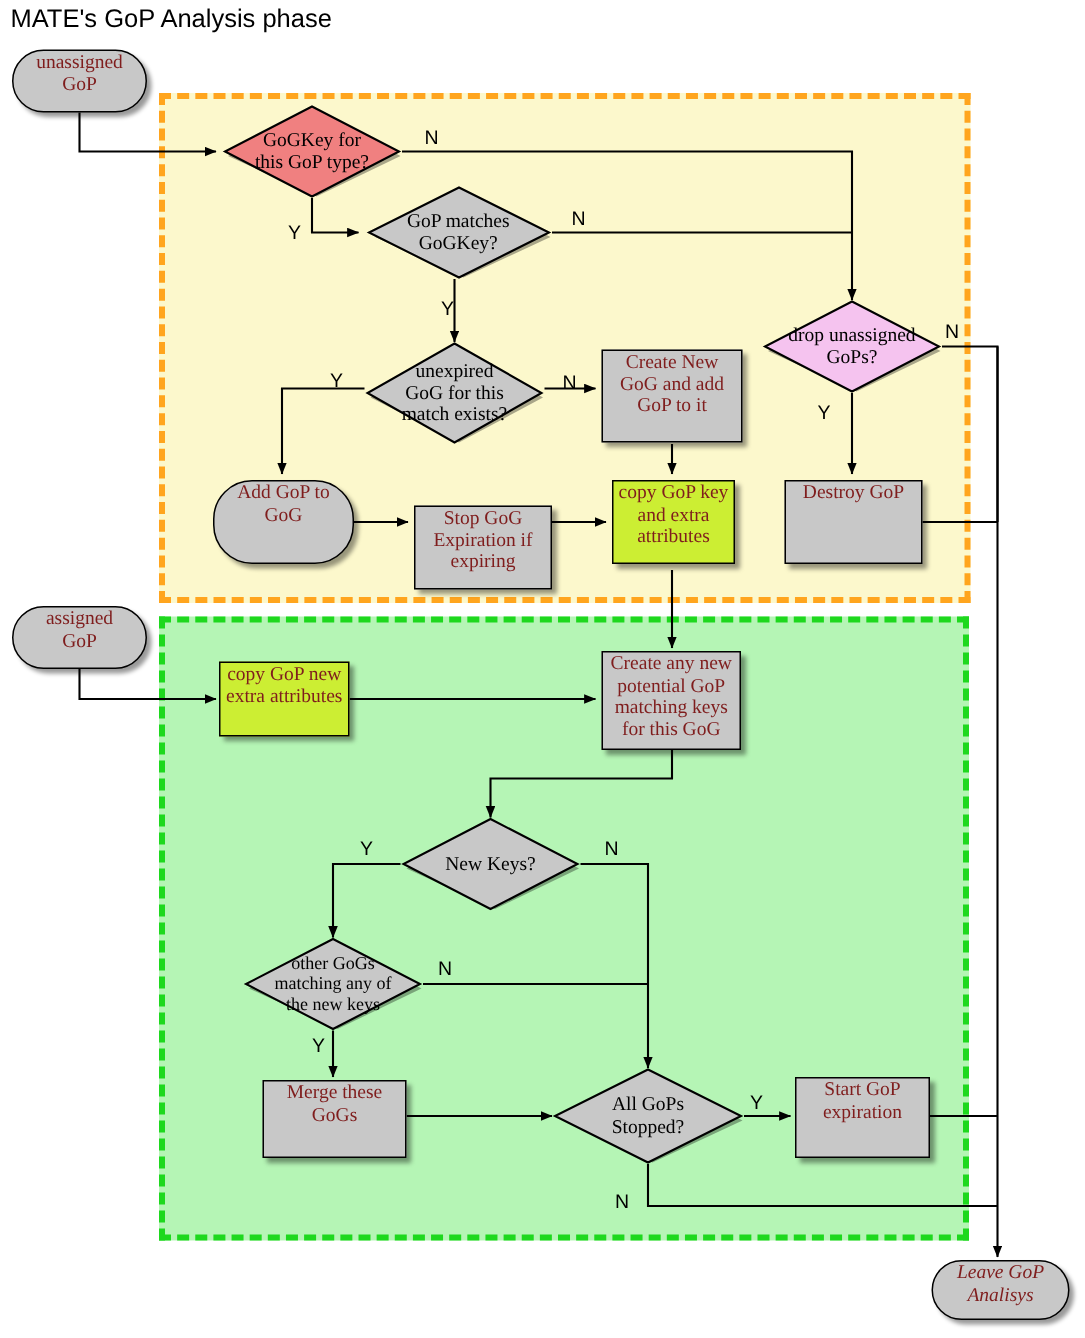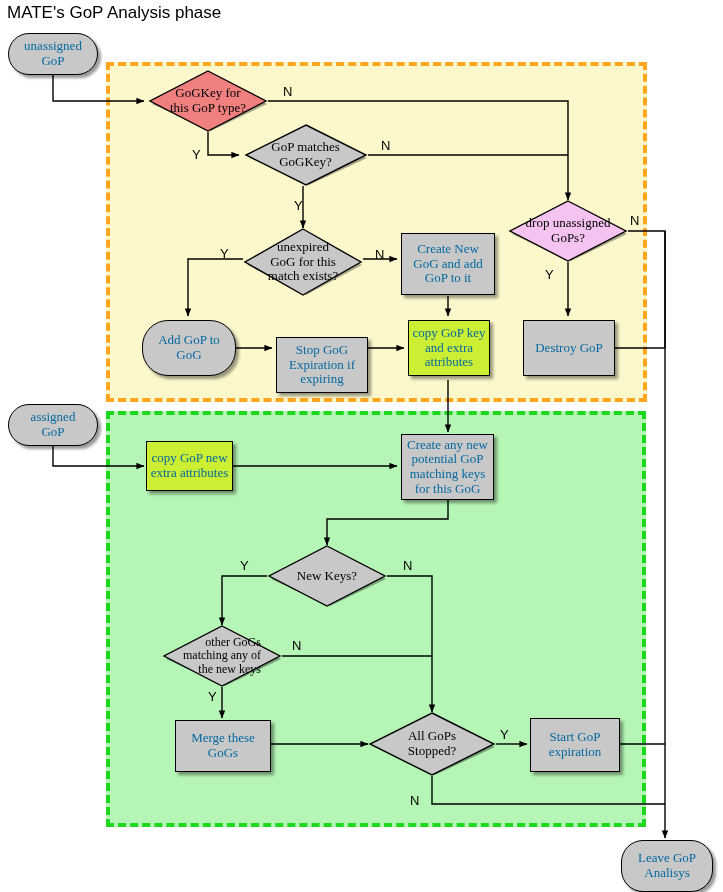--- a/index.html
+++ b/index.html
@@ -52,24 +52,23 @@
     left: 0; top: 0;
     width: 723px; height: 892px;
     pointer-events: none;
   }
 
   
   .node {
     position: absolute;
     box-sizing: border-box;
     display: flex;
-    align-items: center;
     justify-content: center;
     text-align: center;
-    color: #0369a1;
+    color: #7f1d1d;
     font-family: "Liberation Serif", serif;
     line-height: 1.12;
   }
   .rectnode {
     background: #c8c8c8;
     border: 1px solid #000000;
     box-shadow: 3px 3px 3px rgba(0,0,0,0.40);
     font-size: 13px;
   }
   .rectnode.accent {
@@ -195,21 +194,21 @@
     </div>
   </div>
 
   <div class="node terminal" style="left:8px; top:404px; width:90px; height:42px;">
     <div>
       <div>assigned</div>
       <div>GoP</div>
     </div>
   </div>
 
-  <div class="node terminal" style="left:621px; top:840px; width:92px; height:52px;">
+  <div class="node terminal" style="left:621px; top:840px; width:92px; height:40px;font-style:italic;">
     <div>
       <div>Leave GoP</div>
       <div>Analisys</div>
     </div>
   </div>
 
   <div class="diamond" style="left:148px; top:70px; width:120px; height:62px;">
     <svg class="dshape" viewBox="0 0 120 62" preserveAspectRatio="none">
       <polygon points="63,4 119,34 63,61 4,34" fill="rgba(0,0,0,0.33)"></polygon>
       <polygon points="60,1 118,31 60,61 2,31" fill="#f08080" stroke="#000" stroke-width="1.4"></polygon>
@@ -272,21 +271,21 @@
         <div>New Keys?</div>
       </div>
     </div>
   </div>
 
   <div class="diamond" style="left:162px; top:625px; width:120px; height:62px;">
     <svg class="dshape" viewBox="0 0 120 62" preserveAspectRatio="none">
       <polygon points="63,4 119,34 63,61 4,34" fill="rgba(0,0,0,0.33)"></polygon>
       <polygon points="60,1 118,31 60,61 2,31" fill="#c8c8c8" stroke="#000" stroke-width="1.4"></polygon>
     </svg>
-    <div class="dlabel" style="left:6%; width:88%; font-size:12px;text-align:right;">
+    <div class="dlabel" style="left:6%; width:88%; font-size:12px;">
       <div>
         <div>other GoGs</div>
         <div>matching any of</div>
         <div>the new keys</div>
       </div>
     </div>
   </div>
 
   <div class="diamond" style="left:368px; top:712px; width:128px; height:64px;">
     <svg class="dshape" viewBox="0 0 128 64" preserveAspectRatio="none">

